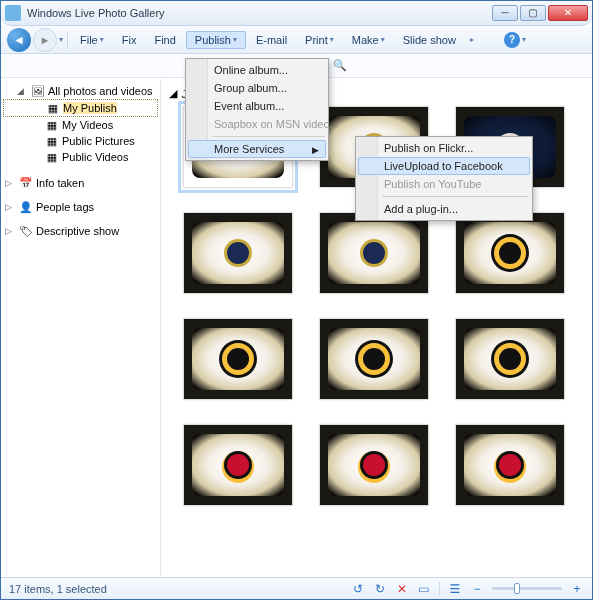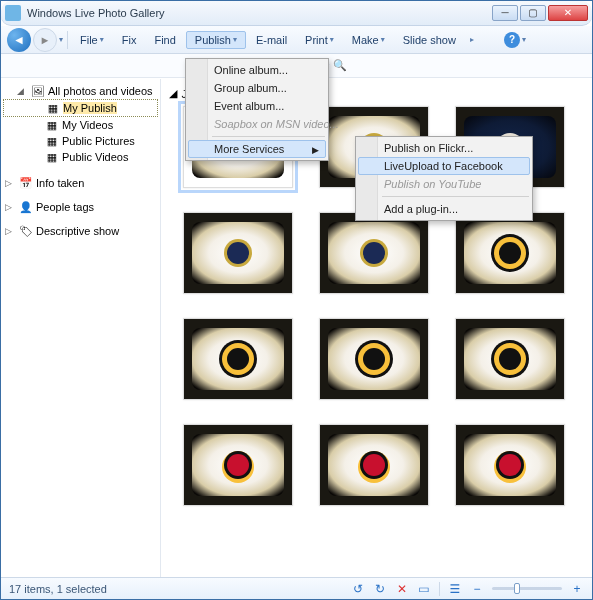--- a/index.html
+++ b/index.html
@@ -50,21 +50,21 @@
 .jersey.navy::before { background:#1b2a55; box-shadow:0 0 0 3px #c8a93e;}
 .jersey.blue { background:radial-gradient(ellipse at center,#13254a 0%,#0e1b36 60%,#060a14 92%);}
 .jersey.blue::before { background:#cc3b3f; box-shadow:0 0 0 3px #e8e2d7;}
 .jersey.bruins::before { background:#111; box-shadow:0 0 0 5px #f8c03b,0 0 0 8px #111;}
 .jersey.hawks::before { background:#c8102e; box-shadow:0 0 0 3px #111,0 2px 0 5px #f8c03b;}
 
 
 .menu { position:absolute; background:#f2f2f2; border:1px solid #a6a6a6; box-shadow:2px 3px 6px rgba(0,0,0,.25); padding:2px; z-index:50;}
 .menu .mitem { padding:3px 28px 3px 26px; cursor:pointer; white-space:nowrap; position:relative; color:#222;}
 .menu .mitem:hover, .menu .mitem.active { background:#d4e6fb; border:1px solid #9ec2eb; padding:2px 31px 2px 25px; border-radius:2px;}
-.menu .mitem.disabled { color:#999;font-style:italic; }
+.menu .mitem.disabled { color:#999; }
 .menu .msep { height:1px; background:#d0d0d0; margin:3px 1px 3px 24px;}
 .menu .arrow { position:absolute; right:6px; top:4px; font-size:9px;}
 .menu .leftbar { position:absolute; left:0; top:0; bottom:0; width:22px; background:#e9e9e9; border-right:1px solid #dcdcdc;}
 
 .menu1 { top:49px; left:184px; width:144px;margin-top:8px;}
 .menu2 { top:135px; left:354px; width:178px;}
 
 
 .status { position:absolute; bottom:0; left:0; right:0; height:22px; background:linear-gradient(#f7fbff,#e7f0fb); border-top:1px solid #cdd9e8; display:flex; align-items:center; padding:0 8px; gap:10px; color:#3a5676;}
 .sicons { margin-left:auto; display:flex; align-items:center; gap:8px;}

